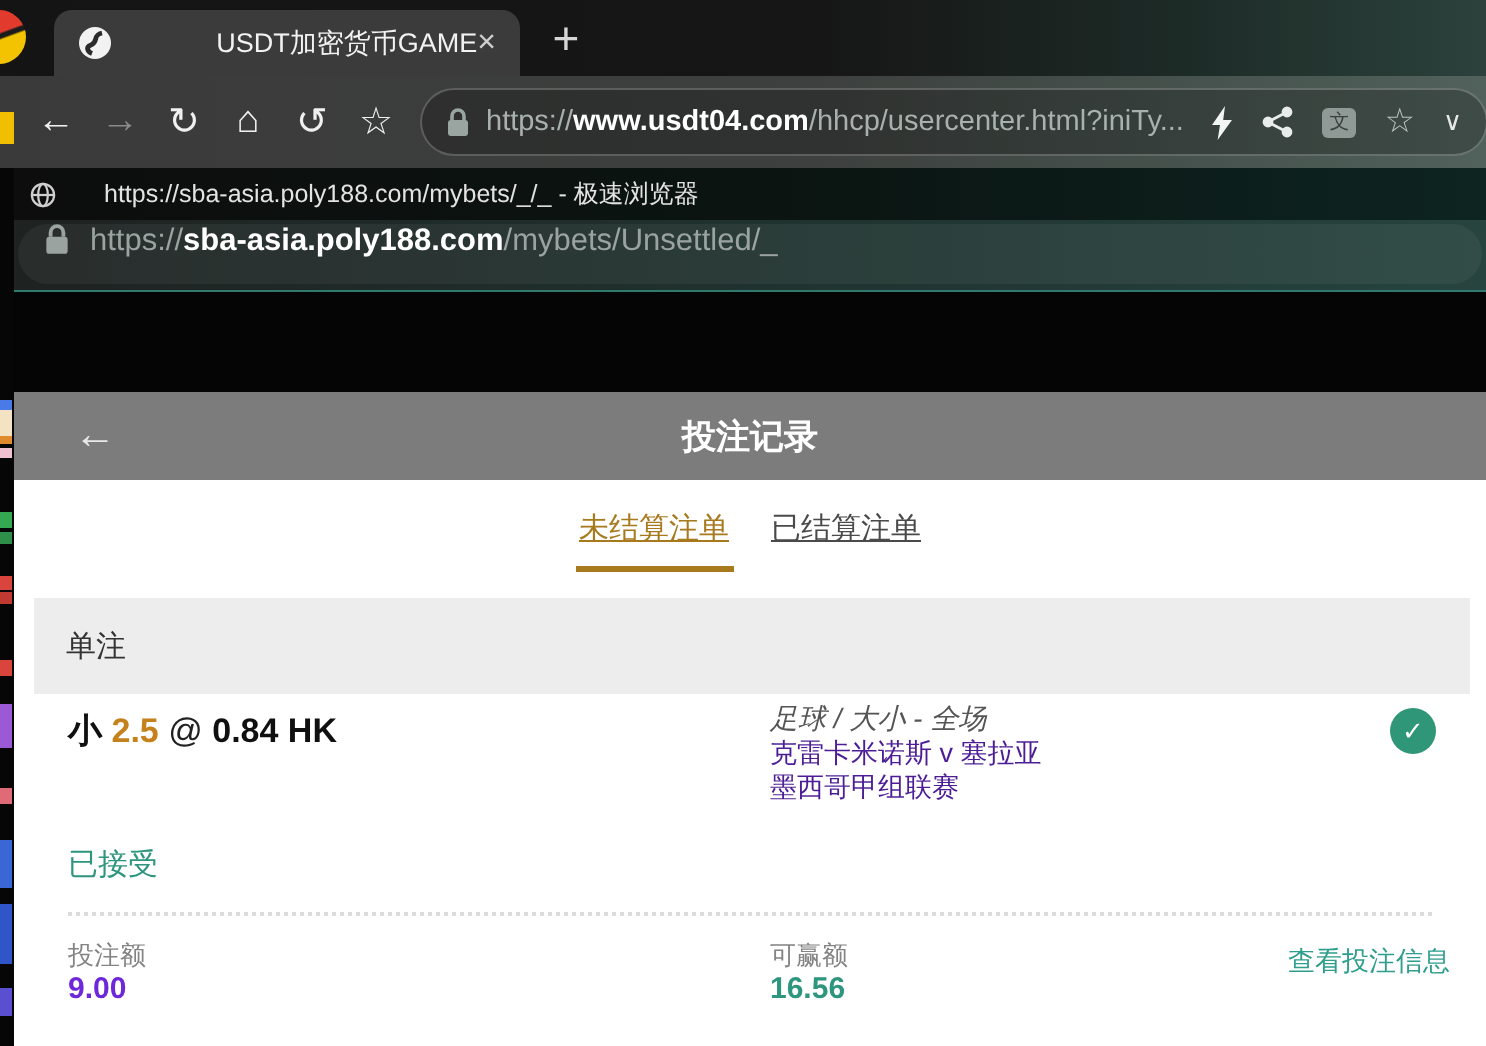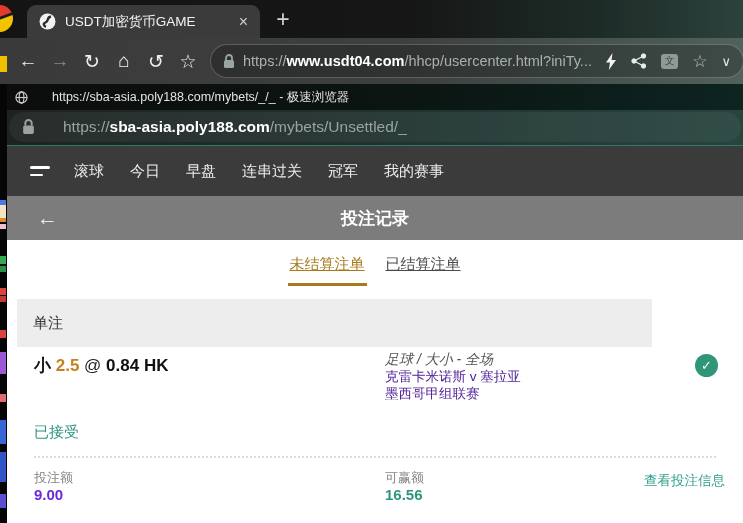--- a/index.html
+++ b/index.html
@@ -11,21 +11,21 @@
   .sliver{position:absolute;left:0;top:84px;width:7px;height:439px;background:#060606;z-index:1;}
   .sliver .blk{position:absolute;left:0;width:6px;}
 
   
   .tabbar{position:absolute;left:0;top:0;width:743px;height:38px;z-index:2;
           background:linear-gradient(90deg,#141414 0%,#161616 55%,#1d2b27 80%,#2c423c 100%);}
   .logo-circle{position:absolute;left:-14px;top:5px;width:27px;height:27px;border-radius:50%;
           background:linear-gradient(160deg,#e23b2e 44%,#1b1b1b 47%,#1b1b1b 52%,#f3c200 55%);z-index:4;}
   .yellow-wedge{position:absolute;left:0;top:56px;width:7px;height:16px;background:#f0c000;z-index:4;}
   .btab{position:absolute;left:27px;top:5px;width:233px;height:33px;background:#3b3b3b;
-        border-radius:9px 9px 0 0;display:flex;align-items:center;padding:0 12px;color:#f2f2f2;}
+        border-radius:9px 9px 0 0;display:flex;align-items:center;padding:0 12px;color:#f2f2f2;text-align:right;}
   .btab .favicon{width:17px;height:17px;flex:0 0 auto;}
   .btab .ttl{flex:1;margin-left:9px;font-size:13.5px;white-space:nowrap;overflow:hidden;}
   .btab .close{flex:0 0 auto;color:#cfcfcf;font-size:16px;line-height:1;cursor:default;}
   .newtab{position:absolute;left:268px;top:4px;width:30px;height:30px;color:#d6d6d6;
           font-size:23px;display:flex;align-items:center;justify-content:center;}
 
   
   .toolbar{position:absolute;left:0;top:38px;width:743px;height:46px;z-index:2;
            background:linear-gradient(90deg,#3a3a3a 0%,#3d403e 55%,#46524d 80%,#51615b 100%);
            display:flex;align-items:center;}
@@ -46,21 +46,21 @@
 
   
   .wintitle{position:absolute;left:7px;top:84px;width:736px;height:26px;z-index:2;
             background:linear-gradient(90deg,#0c0d0c 0%,#0b1512 55%,#0d2421 100%);
             display:flex;align-items:center;padding:0 8px;color:#e3e3e3;font-size:12.5px;}
   .wintitle .t{margin-left:24px;white-space:nowrap;overflow:hidden;}
   .winaddr{position:absolute;left:7px;top:110px;width:736px;height:36px;z-index:2;
            background:linear-gradient(90deg,#1e2221 0%,#203531 60%,#27443e 100%);
            border-bottom:1px solid #2f7a6c;}
   .winaddr .pill{position:absolute;left:2px;top:2px;right:2px;bottom:3px;border-radius:16px;
-           background:rgba(255,255,255,.05);display:flex;align-items:center;padding:0 13px;gap:18px;}
+           background:rgba(255,255,255,.05);display:flex;padding:0 13px;}
   .winaddr .urltext{font-size:15.5px;margin-left:10px;white-space:nowrap;overflow:hidden;}
   .winaddr .u-dim{color:#9aa39f;}
 
   
   .nav{position:absolute;left:7px;top:146px;width:736px;height:50px;background:#3b3b3b;z-index:2;
        display:flex;align-items:center;}
   .burger{width:20px;margin-left:23px;margin-right:24px;flex:0 0 auto;}
   .burger span{display:block;height:2.5px;background:#fff;border-radius:2px;}
   .burger .b1{width:20px;margin-bottom:5px;}
   .burger .b2{width:13px;}
@@ -72,21 +72,21 @@
                  color:#e8e8e8;font-size:21px;}
   .pheader .ptitle{position:absolute;left:0;right:0;top:0;height:44px;display:flex;
                  align-items:center;justify-content:center;color:#fff;font-size:17px;font-weight:bold;}
 
   
   .content{position:absolute;left:7px;top:240px;width:736px;height:283px;background:#fff;z-index:2;}
   .tabs{position:absolute;left:0;top:0;width:100%;height:52px;display:flex;
         justify-content:center;align-items:center;gap:17px;}
   .tabitem{font-size:15px;padding:8px 2px 9px 2px;border-bottom:3px solid transparent;color:#4a4a4a;text-decoration:underline;}
   .tabitem.active{color:#a87a1e;border-bottom-color:#a87a1e;}
-  .section-bar{position:absolute;left:10px;top:59px;width:635px;height:48px;background:#ededed;
+  .section-bar{position:absolute;left:10px;top:59px;width:718px;height:48px;background:#ededed;
         display:flex;align-items:center;padding-left:16px;font-size:15px;color:#333;}
   .bet-line{position:absolute;left:27px;top:114px;font-size:17px;font-weight:bold;color:#101010;}
   .bet-line .odd{color:#c5821c;margin-top:24px;}
   .bet-line .at{font-weight:normal;color:#222;}
   .bet-info{position:absolute;left:378px;top:111px;line-height:17px;}
   .bet-info .market{font-size:14px;color:#555;font-style:italic;}
   .bet-info .sub{font-size:13.5px;color:#4c1d95;}
   .check-badge{position:absolute;left:688px;top:114px;width:23px;height:23px;border-radius:50%;
         background:#2f9678;color:#fff;font-size:13px;font-weight:bold;
         display:flex;align-items:center;justify-content:center;}
@@ -183,32 +183,20 @@
   <div class="winaddr">
     <div class="pill">
       <svg width="13" height="16" viewBox="0 0 12 15">
         <rect x="1" y="6" width="10" height="8" rx="1.5" fill="#9aa39f"></rect>
         <path d="M3 6 V4 a3 3 0 0 1 6 0 V6" stroke="#9aa39f" stroke-width="1.8" fill="none"></path>
       </svg>
       <span class="urltext"><span class="u-dim">https://</span><span class="u-strong">sba-asia.poly188.com</span><span class="u-dim">/mybets/Unsettled/_</span></span>
     </div>
   </div>
 
-  <div class="nav">
-    <div class="burger">
-        <span class="b1"></span>
-        <span class="b2"></span>
-      </div>
-    <span class="nav-item">滚球</span>
-    <span class="nav-item">今日</span>
-    <span class="nav-item">早盘</span>
-    <span class="nav-item">连串过关</span>
-    <span class="nav-item">冠军</span>
-    <span class="nav-item">我的赛事</span>
-  </div>
 
   <div class="pheader">
     <span class="back">←</span>
     <span class="ptitle">投注记录</span>
   </div>
 
   <div class="content">
     <div class="tabs">
       <span class="tabitem active">未结算注单</span>
       <span class="tabitem">已结算注单</span>

